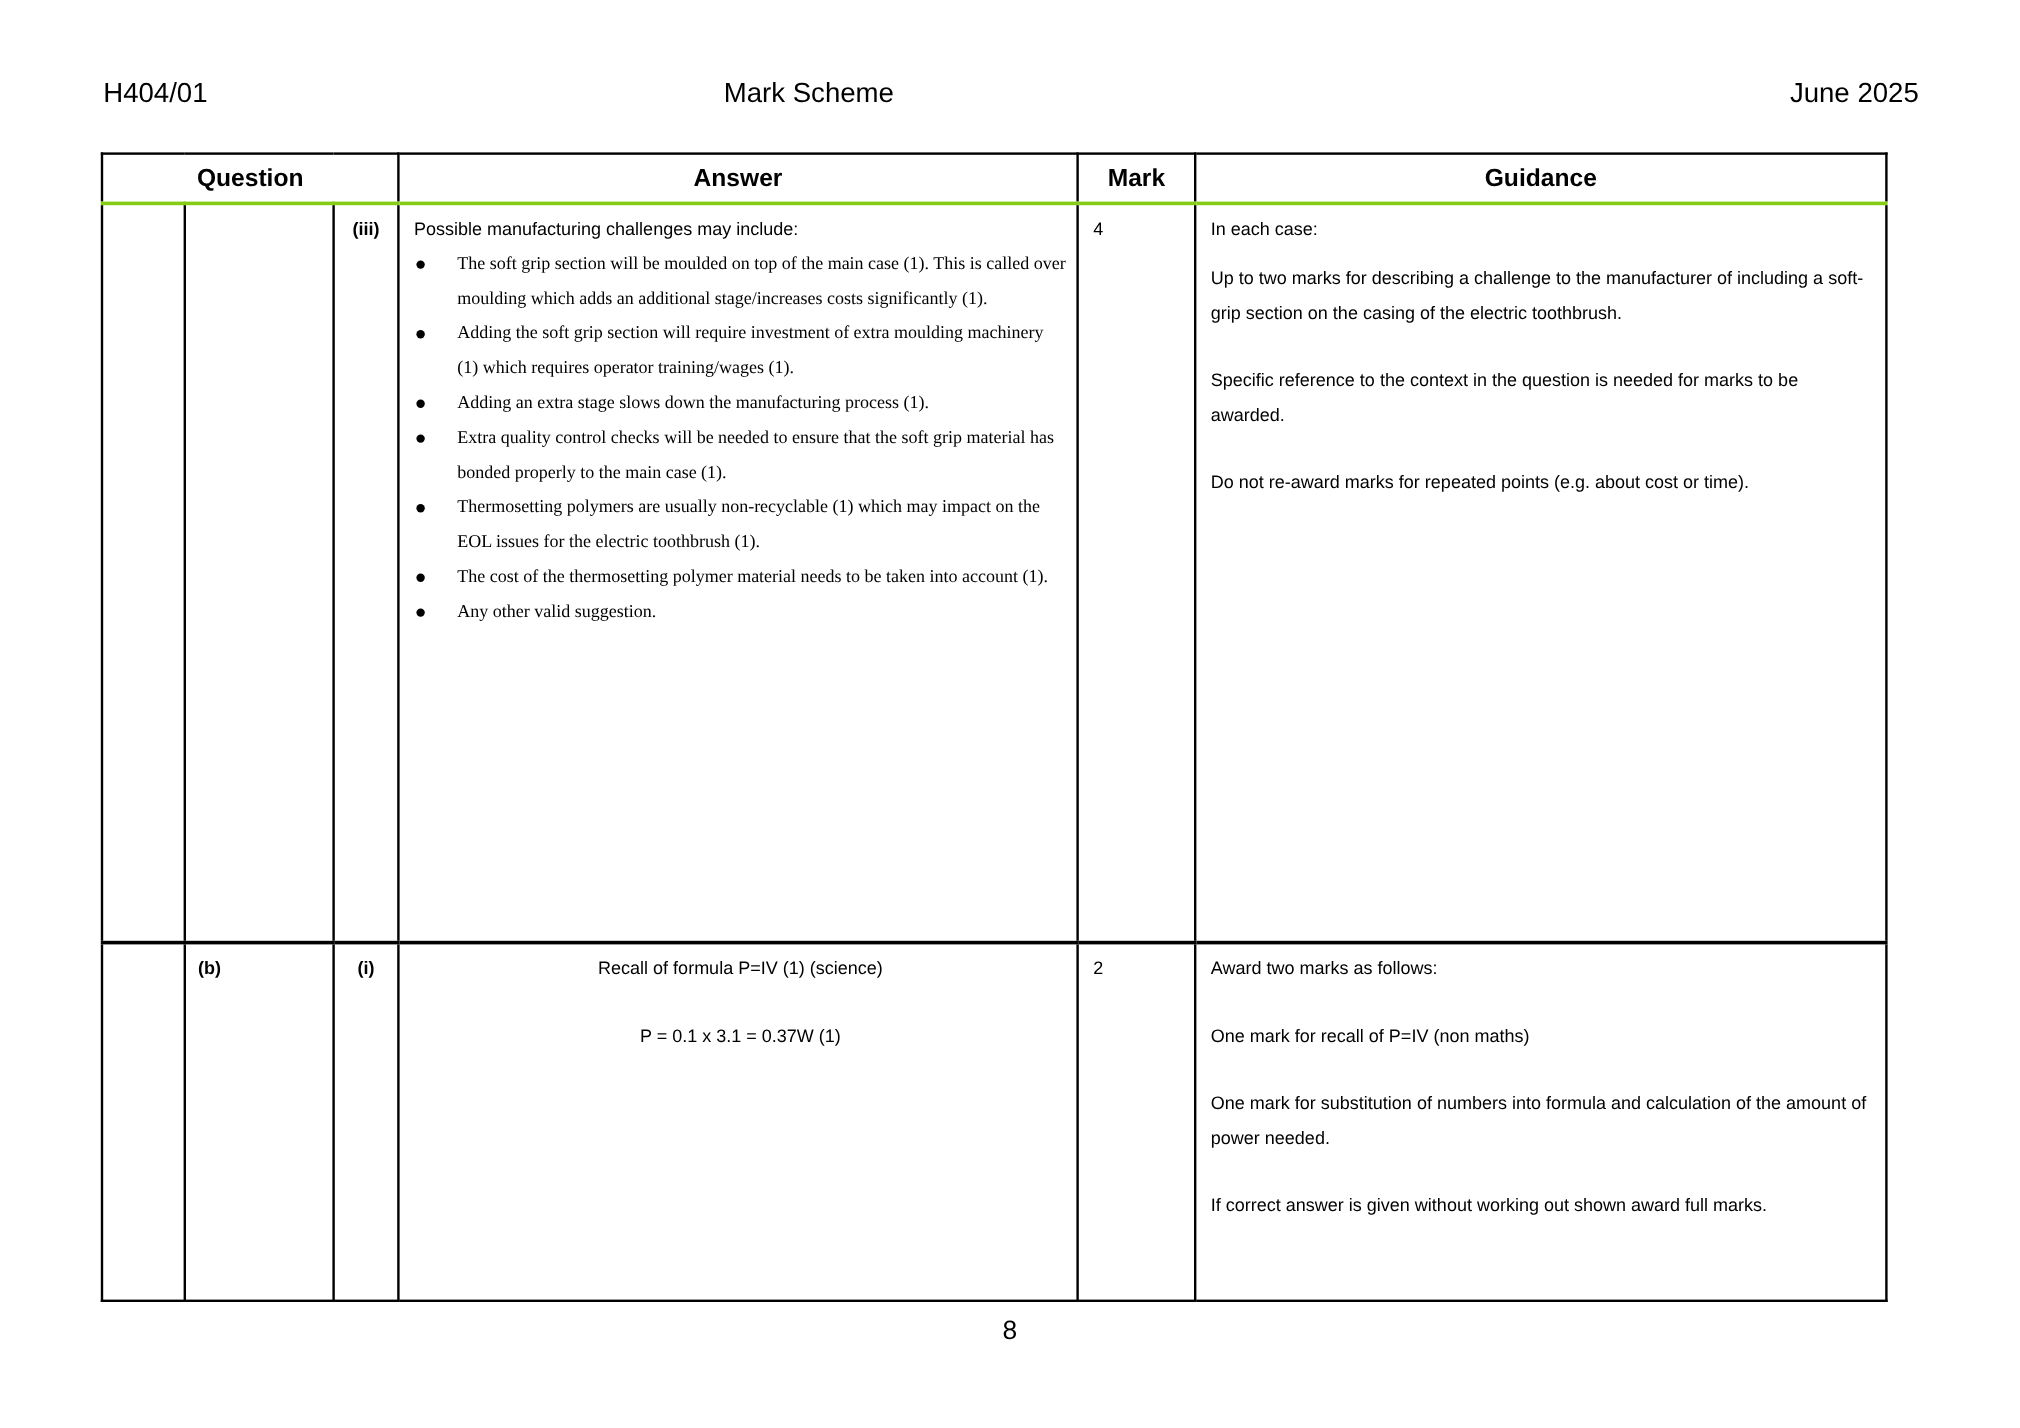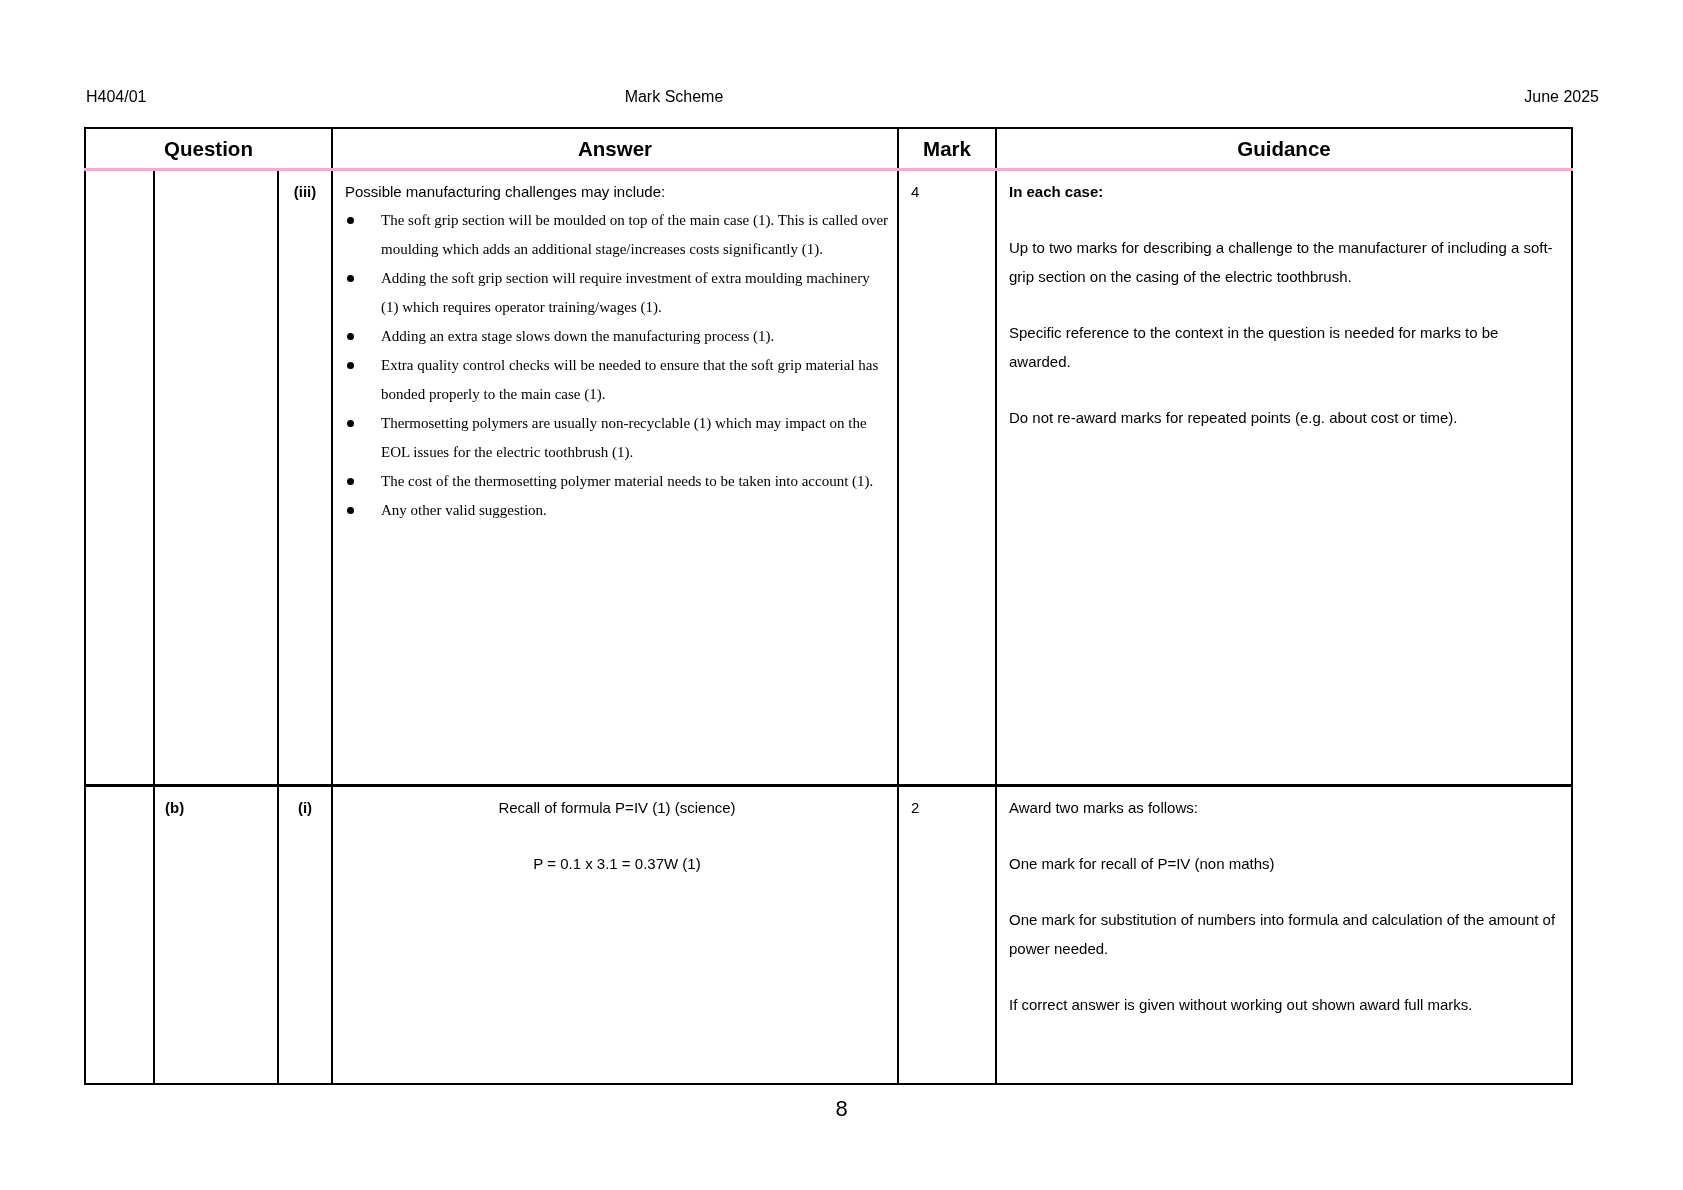--- a/index.html
+++ b/index.html
@@ -1,56 +1,56 @@
 <!DOCTYPE html>
 <html><head>
   <meta charset="utf-8">
   <style>
     html, body { margin: 0; padding: 0; background: #ffffff; }
     body {
       width: 1683px; height: 1190px; position: relative; overflow: hidden;
       font-family: "Liberation Sans", sans-serif; color: #000000;
     }
-    .page-header { position: absolute; top: 84px; font-size: 16px; line-height: 26px; }
+    .page-header { position: absolute; top: 64px; font-size: 23px; line-height: 26px; }
     #hdr-code { left: 86px; }
     #hdr-title { left: 0; width: 1348px; text-align: center; }
     #hdr-date { right: 84px; }
 
     table.mark-scheme {
       position: absolute; left: 84px; top: 127px;
       width: 1489px; border-collapse: collapse; table-layout: fixed;
     }
     table.mark-scheme th, table.mark-scheme td {
       border: 2px solid #000; vertical-align: top;
       font-size: 15px; line-height: 29px; padding: 0;
     }
     table.mark-scheme th {
       height: 39px; text-align: center; vertical-align: middle; font-weight: bold;
-      font-size: 20.5px; border-bottom: 3px solid #f9a8d4;
+      font-size: 20.5px; border-bottom: 3px solid #84cc16;
     }
     .q1 { width: 69px; } .q2 { width: 124px; } .q3 { width: 54px; }
     .ans { width: 566px; } .mark { width: 98px; } .guid { width: auto; }
 
     td.qpart { font-weight: bold; padding: 6px 8px 0 10px !important; }
     td.qsub { font-weight: bold; text-align: center; padding-top: 6px !important; }
     td.answer-cell { padding: 6px 8px 0 12px !important; }
     td.mark-cell { padding: 6px 0 0 12px !important; }
     td.guidance-cell { padding: 6px 12px 0 12px !important; }
 
     tr.row-a td { height: 607px; }
     tr.row-b td { height: 290px; border-top: 3px solid #000; }
 
     ul.bullets { margin: 0; padding: 0; list-style: none; font-family: Liberation Serif, serif; }
     ul.bullets li { position: relative; padding-left: 36px; }
     ul.bullets li .bullet {
       position: absolute; left: 2px; top: 11px; width: 7px; height: 7px;
       border-radius: 50%; background: #000;
     }
     .gpara { margin: 0 0 27px 0; }
-    .gpara.first { margin-bottom: 27px; font-weight: bold; }
+    .gpara.first { margin-bottom: 12px; }
     .apara { margin: 0 0 27px 0; text-align: center; }
 
     .page-number {
       position: absolute; top: 1096px; left: 0; width: 1683px; text-align: center;
       font-size: 22px; line-height: 26px;
     }
   </style>
 </head>
 <body>
 

